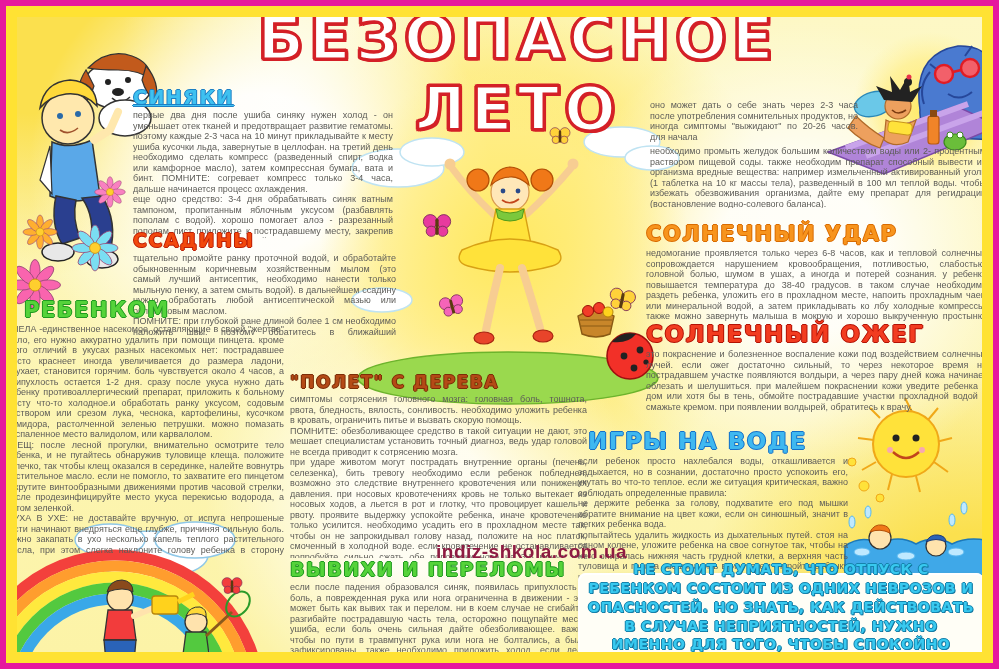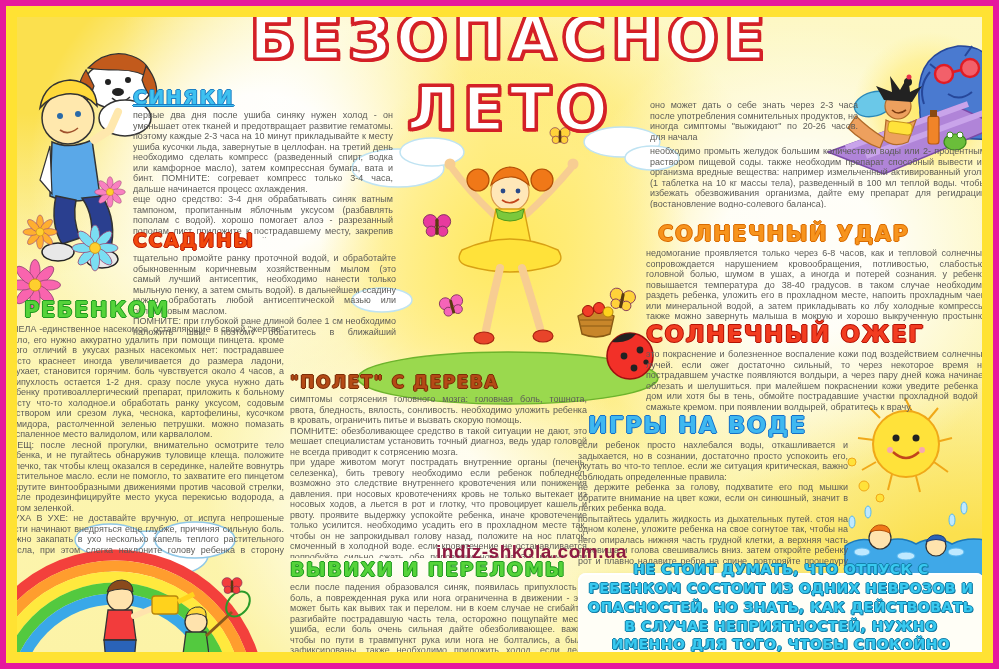--- a/index.html
+++ b/index.html
@@ -18,24 +18,24 @@
   .art{position:absolute;inset:0;z-index:1;pointer-events:none;}
   .sec{position:absolute;z-index:10;}
   .sec-h{font-weight:800;letter-spacing:1.5px;font-size:19px;line-height:1;
     font-family:"DejaVu Sans",sans-serif;}
   .body-txt{font-size:9px;line-height:1.17;color:#5d5c58;text-align:justify;
     white-space:pre-line;overflow:hidden;margin-top:3px;}
   .c-blue{color:#3fc1f0;text-shadow:-1px 0 #1b7fc4,1px 0 #1b7fc4,0 -1px #1b7fc4,0 1px #1b7fc4;text-decoration:underline;}
   .c-red{color:#f2490d;text-shadow:-1px 0 #bd1d05,1px 0 #bd1d05,0 -1px #bd1d05,0 1px #bd1d05;}
   .c-green{color:#55d33a;text-shadow:-1px 0 #1f9a1f,1px 0 #1f9a1f,0 -1px #1f9a1f,0 1px #1f9a1f;}
   .c-brown{color:#b44a16;text-shadow:-1px 0 #7c2d07,1px 0 #7c2d07,0 -1px #7c2d07,0 1px #7c2d07;}
-  .c-orange{color:#f7941d;text-shadow:-1px 0 #d96b00,1px 0 #d96b00,0 -1px #d96b00,0 1px #d96b00;margin-left:12px;}
+  .c-orange{color:#f7941d;text-shadow:-1px 0 #d96b00,1px 0 #d96b00,0 -1px #d96b00,0 1px #d96b00;}
   .c-hotred{color:#f23c20;text-shadow:-1px 0 #b31205,1px 0 #b31205,0 -1px #b31205,0 1px #b31205;}
-  .c-cyan{color:#3fb8f0;text-shadow:-1px 0 #1470c8,1px 0 #1470c8,0 -1px #1470c8,0 1px #1470c8;}
-  #title{position:absolute;left:144px;top:2px;width:732px;z-index:11;text-align:center;
+  .c-cyan{color:#3fb8f0;text-shadow:-1px 0 #1470c8,1px 0 #1470c8,0 -1px #1470c8,0 1px #1470c8;margin-top:16px;}
+  #title{position:absolute;left:152px;top:2px;width:732px;z-index:11;text-align:center;
     font-family:"DejaVu Sans",sans-serif;font-weight:800;font-size:61px;letter-spacing:5px;
     color:#fff;-webkit-text-stroke:3px #d42027;
     text-shadow:-2px 0 #d42027,2px 0 #d42027,0 -2px #d42027,0 2px #d42027,2px 2px #d42027;}
   #subtitle{position:absolute;left:248px;top:74px;width:504px;z-index:11;text-align:center;
     font-weight:800;font-size:28px;line-height:1.02;color:#43b93c;letter-spacing:1px;
     font-family:"DejaVu Sans",sans-serif;}
   #watermark{position:absolute;left:436px;top:541px;z-index:30;font-weight:bold;
     font-size:19px;color:#8e1b42;letter-spacing:0.5px;}
   #footer-panel{position:absolute;left:578px;top:573px;width:406px;height:87px;z-index:12;
     background:#fffef6;border-radius:8px;box-shadow:0 0 0 2px #fff inset,2px 3px 4px rgba(180,160,40,.5);

